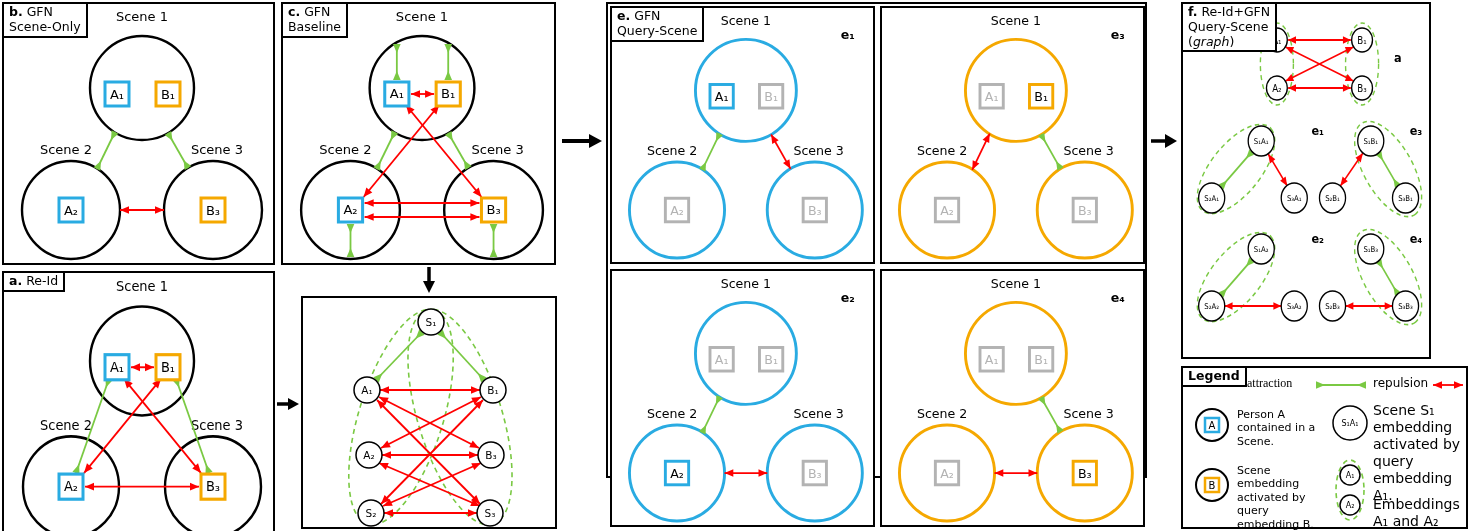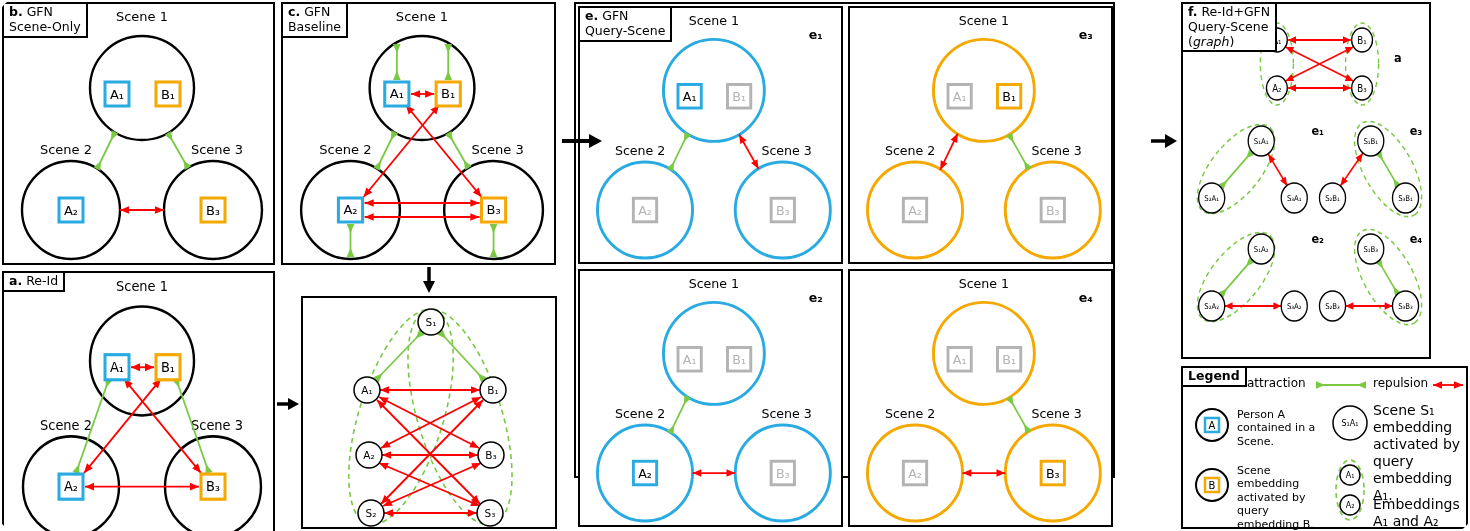--- a/index.html
+++ b/index.html
@@ -1,34 +1,34 @@
 <!DOCTYPE html>
 <html style="--blue: #29ABE2; --orange: #F5A800; --green: #7AC943; --red: #FF0000; --grey: #B3B3B3;"><head>
 <meta charset="utf-8">
 <style>
   * { margin:0; padding:0; box-sizing:border-box; }
   html,body { background:#fff; }
   body { font-family:"DejaVu Sans", sans-serif; }
-  #canvas { position:relative; width:1470px; height:531px; background:#fff; overflow:hidden;border-radius:15px; }
+  #canvas { position:relative; width:1470px; height:531px; background:#fff; overflow:hidden; }
 
   :root { --blue:#29ABE2; --orange:#F5A800; --green:#7AC943; --red:#FF0000; --grey:#B3B3B3; }
 
   .panel   { position:absolute; border:2px solid #000; background:#fff; }
   .subpanel{ position:absolute; border:2px solid #000; background:#fff; }
   .fig     { position:absolute; left:0; top:0; width:100%; height:100%; }
 
   .ptitle { position:absolute; left:-2px; top:-2px; border:2px solid #000; background:#fff;
             padding:1px 5px; font-size:12.5px; line-height:1.18; z-index:6; white-space:nowrap; }
   .ptitle b { font-weight:700; }
 
   #panel-b { left:2px;   top:2px;   width:273px; height:263px; }
   #panel-c { left:281px; top:2px;   width:275px; height:263px; }
   #panel-a { left:2px;   top:271px; width:273px; height:270px; }
   #panel-d { left:301px; top:296px; width:256px; height:233px; }
-  #panel-e { left:574px; top:2px;   width:541px; height:476px; }
+  #panel-e { left:606px; top:2px;   width:541px; height:476px; }
   #sub-e1 { left:2px;   top:2px;   width:265px; height:258px; }
   #sub-e3 { left:272px; top:2px;   width:265px; height:258px; }
   #sub-e2 { left:2px;   top:265px; width:265px; height:258px; }
   #sub-e4 { left:272px; top:265px; width:265px; height:258px; }
   #panel-f      { left:1181px; top:2px;   width:250px; height:357px; }
   #panel-legend { left:1181px; top:366px; width:287px; height:163px; }
 
   text { font-family:"DejaVu Sans", sans-serif; fill:#000; }
   .slabel  { font-size:13px; text-anchor:middle; }
   .blabel  { font-size:13px; text-anchor:middle; dominant-baseline:central; }
@@ -447,21 +447,21 @@
       <text class="fnlabel" x="172" y="302">S₂B₃</text>
       <circle class="gnode" cx="256" cy="302" r="15"></circle>
       <text class="fnlabel" x="256" y="302">S₃B₃</text>
       <text class="etag" x="268" y="239">e₄</text>
     </svg>
   </div>
 
   <div class="panel" id="panel-legend">
     <div class="ptitle" style="font-weight:700">Legend</div>
 
-    <span class="leg-word" style="left:64px; top:8px;">attraction</span>
+    <span class="leg-word" style="left:64px; top:8px;font-family:Liberation Serif, serif;">attraction</span>
     <svg class="leg-icon" style="left:130px; top:11px;" width="56" height="12">
       <line class="arrow" data-kind="att" x1="3" y1="6" x2="53" y2="6"></line>
         <polygon points="44,6 53,9.8 53,2.2" style="fill: var(--green);"></polygon>
         <polygon points="12,6 3,9.8 3,2.2" style="fill: var(--green);"></polygon>
     </svg>
     <span class="leg-word" style="left:190px; top:8px;">repulsion</span>
     <svg class="leg-icon" style="left:248px; top:11px;" width="34" height="12">
       <line class="arrow" data-kind="rep" x1="2" y1="6" x2="32" y2="6"></line>
         <polygon points="32,6 23,9.8 23,2.2" style="fill: var(--red);"></polygon>
         <polygon points="2,6 11,9.8 11,2.2" style="fill: var(--red);"></polygon>

